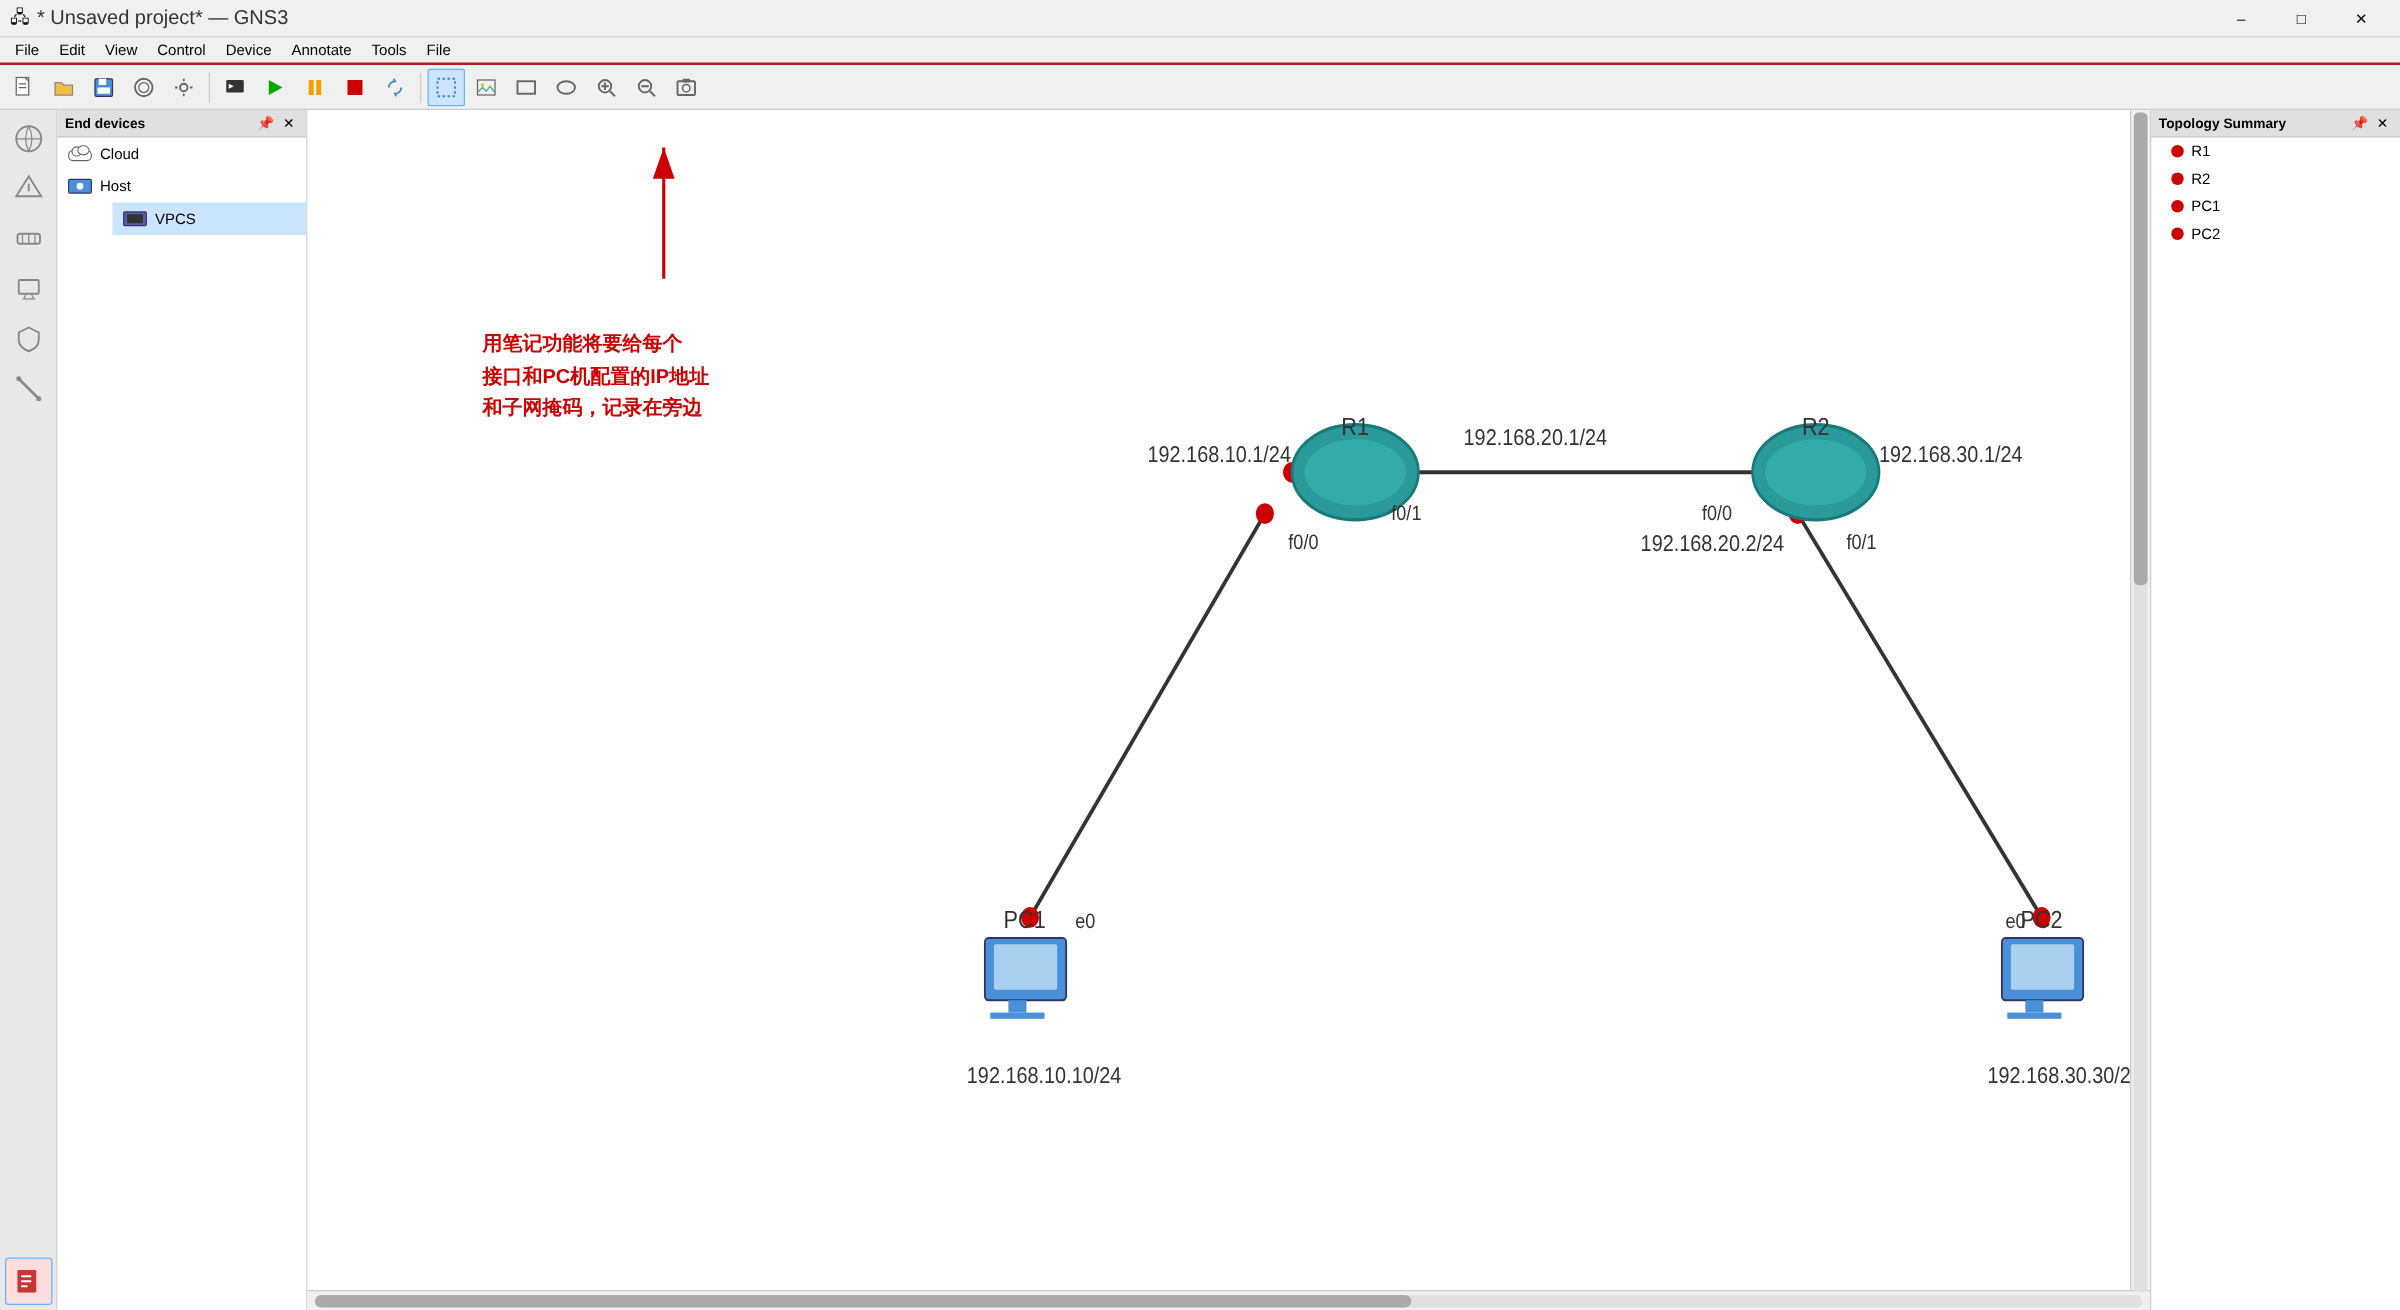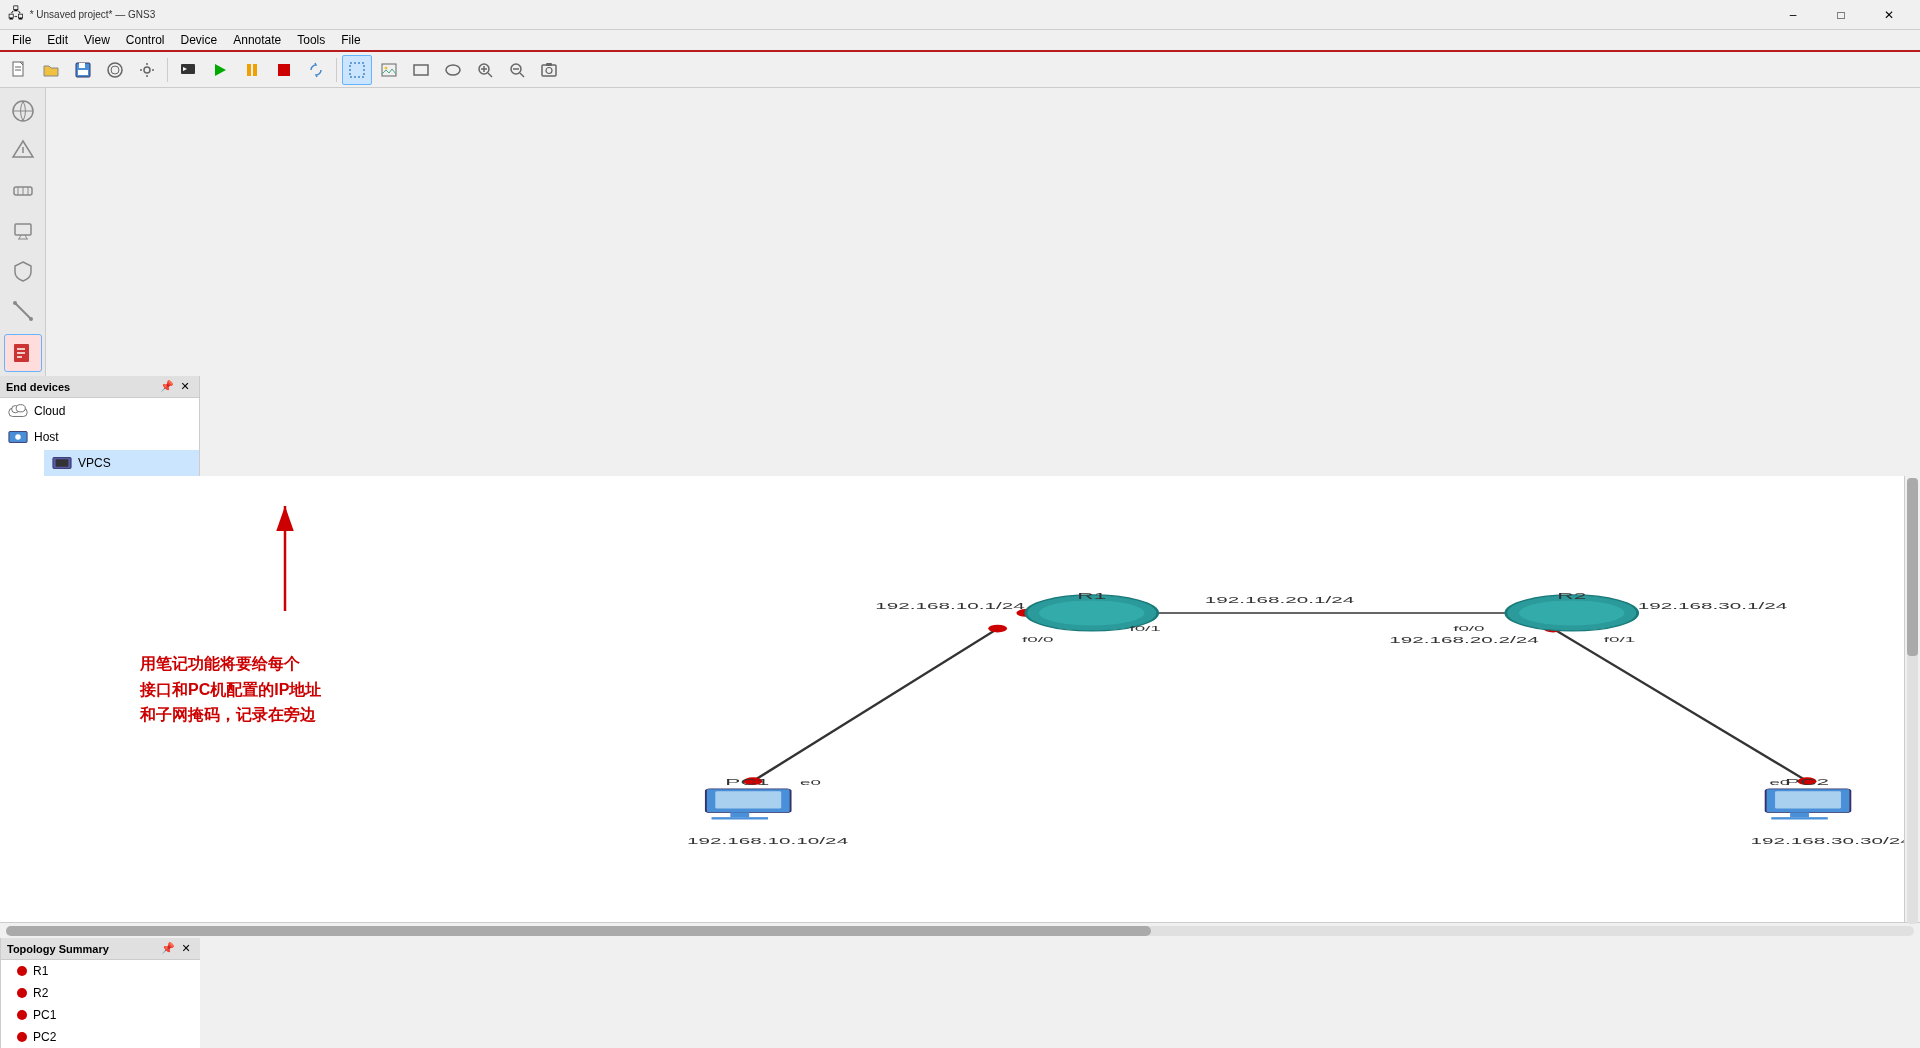--- a/index.html
+++ b/index.html
@@ -9,21 +9,21 @@
     .title-bar {
       background: #f0f0f0;
       height: 30px;
       display: flex;
       align-items: center;
       justify-content: space-between;
       border-bottom: 1px solid #ccc;
       padding: 0 8px;
     }
     .title-bar-left { display: flex; align-items: center; gap: 6px; }
-    .title-bar-title { font-size: 10px; color: #333; }
+    .title-bar-title { font-size: 16px; color: #333; }
     .title-bar-controls { display: flex; gap: 2px; }
     .title-bar-btn {
       width: 46px; height: 30px;
       background: none; border: none;
       cursor: pointer; font-size: 12px;
       display: flex; align-items: center; justify-content: center;
     }
 
     
     .menu-bar {
@@ -57,21 +57,20 @@
       cursor: pointer; display: flex; align-items: center; justify-content: center;
       font-size: 14px; border-radius: 2px;
     }
     .toolbar-btn.active { background: #cce5ff; border-color: #66b3ff; }
     .toolbar-sep { width: 1px; height: 24px; background: #ccc; margin: 0 3px; }
 
     
     .main-layout {
       display: flex;
       height: calc(1048px - 30px - 22px - 36px);
-      flex-direction: column;
     }
 
     
     .left-sidebar {
       width: 46px;
       background: #e8e8e8;
       border-right: 1px solid #ccc;
       display: flex;
       flex-direction: column;
       align-items: center;

